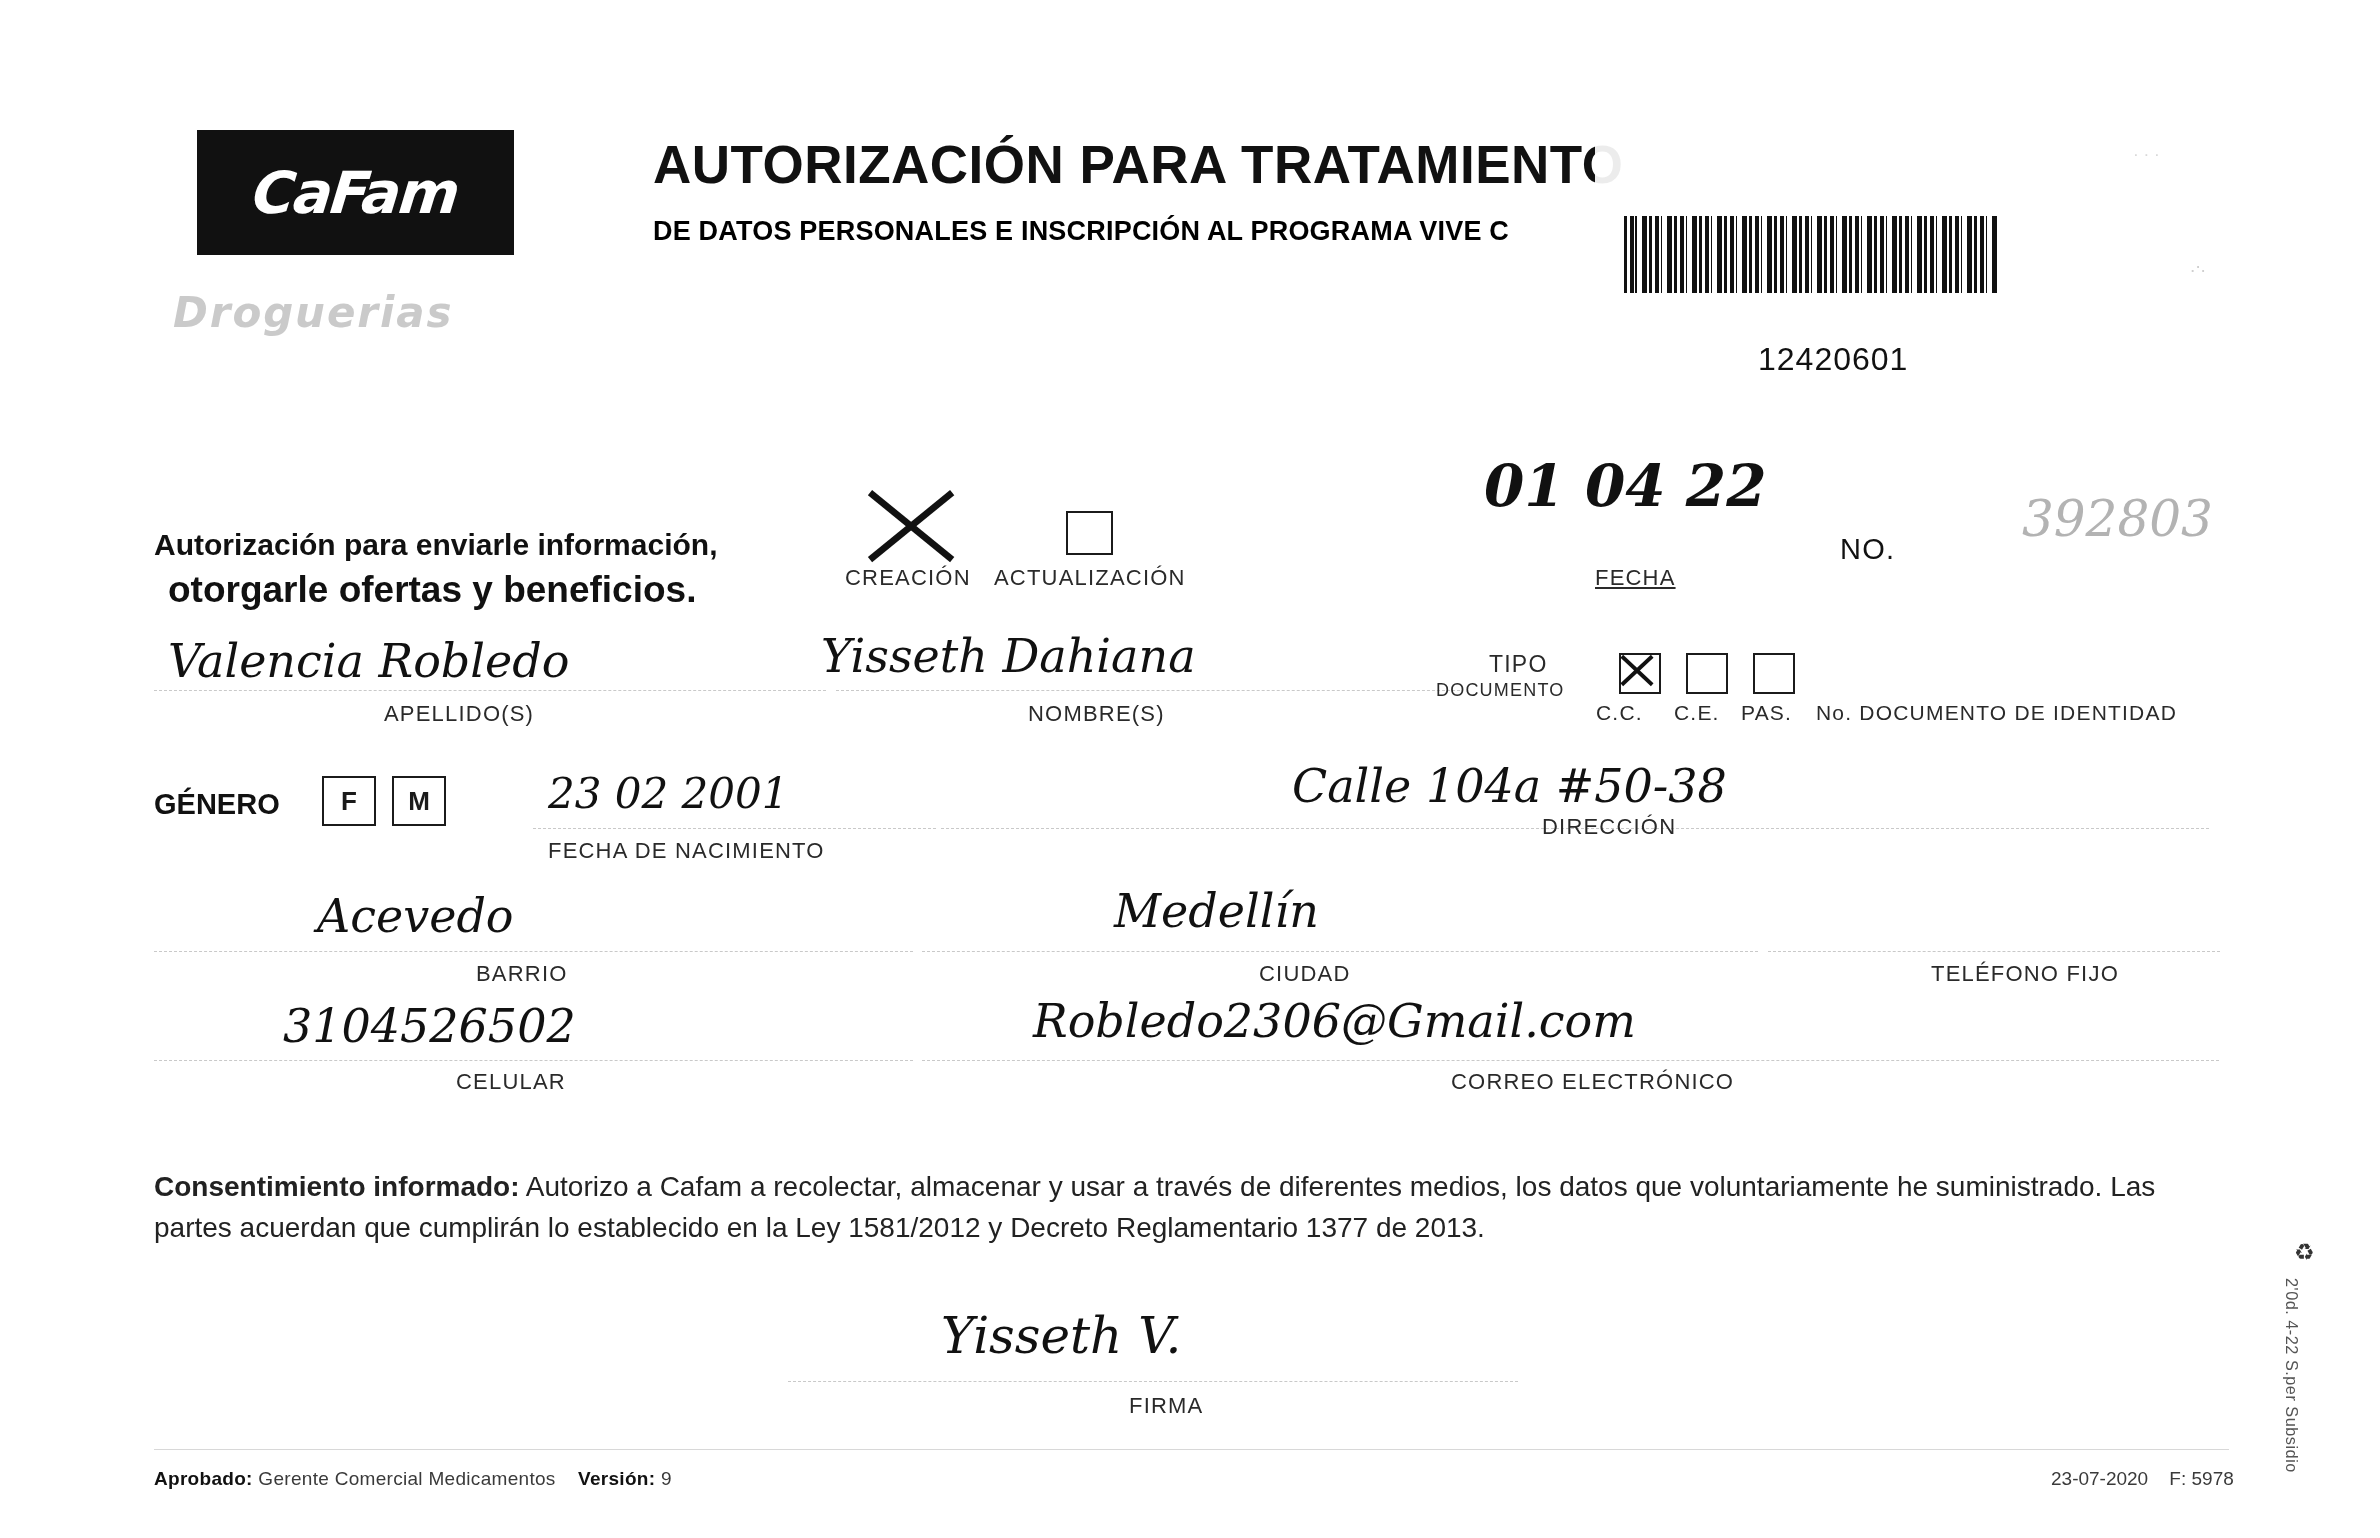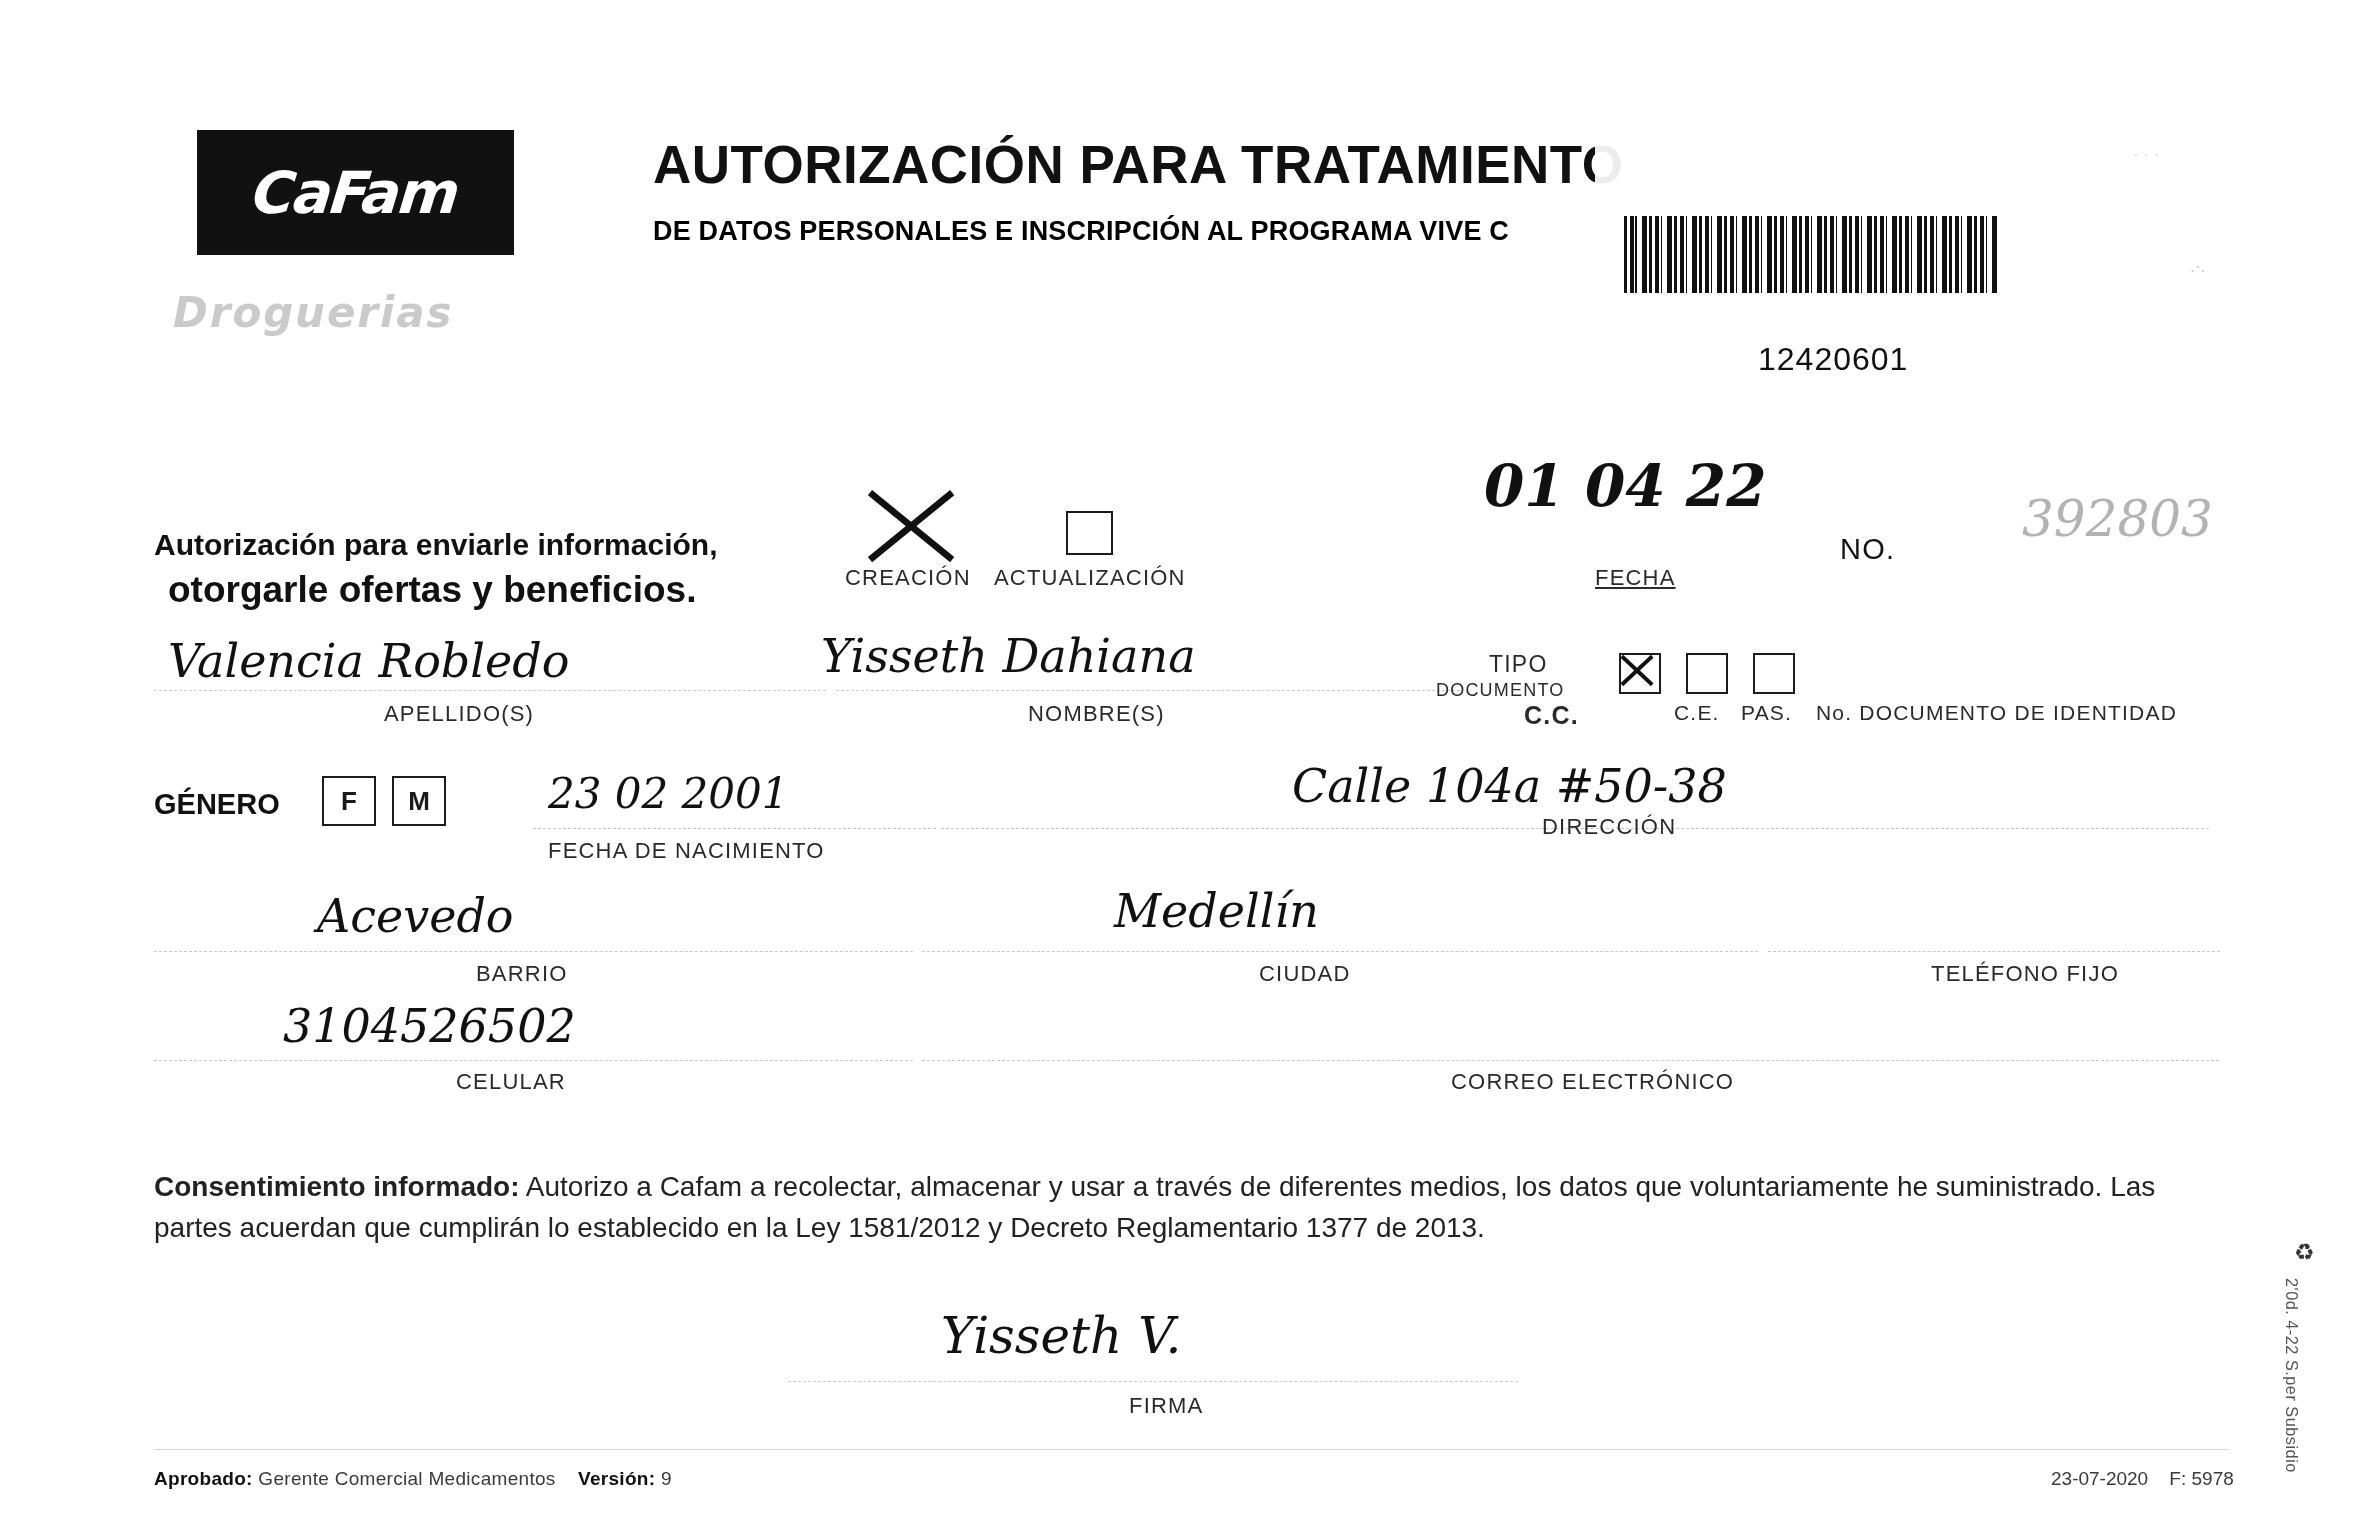--- a/index.html
+++ b/index.html
@@ -167,21 +167,21 @@
 
   <div class="box" style="left:1619px;top:653px;width:38px;height:37px;">
     <svg width="38" height="37" style="position:absolute;left:-2.9px;top:-2.9px;" viewBox="0 0 40 38">
       <line x1="4" y1="4" x2="36" y2="34" stroke="#111" stroke-width="4"></line>
       <line x1="36" y1="4" x2="4" y2="34" stroke="#111" stroke-width="4"></line>
     </svg>
   </div>
   <div class="box" style="left:1686px;top:653px;width:38px;height:37px;"></div>
   <div class="box" style="left:1753px;top:653px;width:38px;height:37px;"></div>
 
-  <div class="lbl" style="left:1524px;top:701px;font-size:25px;font-weight:bold;">C.C.</div>
+  <div class="lbl" style="left:1596px;top:701px;font-size:21px;">C.C.</div>
   <div class="lbl" style="left:1674px;top:701px;font-size:21px;">C.E.</div>
   <div class="lbl" style="left:1741px;top:701px;font-size:21px;">PAS.</div>
 
   <div class="lbl" style="left:1816px;top:701px;font-size:21px;">No. DOCUMENTO DE IDENTIDAD</div>
 
   <div class="bold-lbl" style="left:154px;top:788px;font-size:29px;">GÉNERO</div>
   <div class="box" style="left:322px;top:776px;width:50px;height:46px;">
     <div style="position:absolute;left:0;top:0;width:50px;height:46px;display:flex;align-items:center;justify-content:center;font-size:26px;font-weight:bold;">F</div>
   </div>
   <div class="box" style="left:392px;top:776px;width:50px;height:46px;">
@@ -205,20 +205,21 @@
   <div class="lbl" style="left:1259px;top:961px;">CIUDAD</div>
 
   <div class="hw" style="position:absolute;left:1825px;top:889px;font-size:46px;"></div>
   <div class="dashline" style="left:1768px;top:951px;width:452px;"></div>
   <div class="lbl" style="left:1931px;top:961px;">TELÉFONO FIJO</div>
 
   <div class="hw" style="position:absolute;left:283px;top:999px;font-size:46px;">3104526502</div>
   <div class="dashline" style="left:154px;top:1060px;width:759px;"></div>
   <div class="lbl" style="left:456px;top:1069px;">CELULAR</div>
 
+  <div class="hw" style="position:absolute;left:1033px;top:994px;font-size:46px;">Robledo2306@Gmail.com</div>
   <div class="dashline" style="left:922px;top:1060px;width:1297px;"></div>
   <div class="lbl" style="left:1451px;top:1069px;">CORREO ELECTRÓNICO</div>
 
   <div class="consent">
     <b>Consentimiento informado:</b><span> Autorizo a Cafam a recolectar, almacenar y usar a través de diferentes medios, los datos que voluntariamente he suministrado. Las partes acuerdan que cumplirán lo establecido en la Ley 1581/2012 y Decreto Reglamentario 1377 de 2013.</span>
   </div>
 
   <div class="hw" style="position:absolute;left:941px;top:1307px;font-size:50px;">Yisseth V.</div>
   <div class="dashline" style="left:788px;top:1381px;width:730px;"></div>
   <div class="lbl" style="left:1129px;top:1393px;">FIRMA</div>

